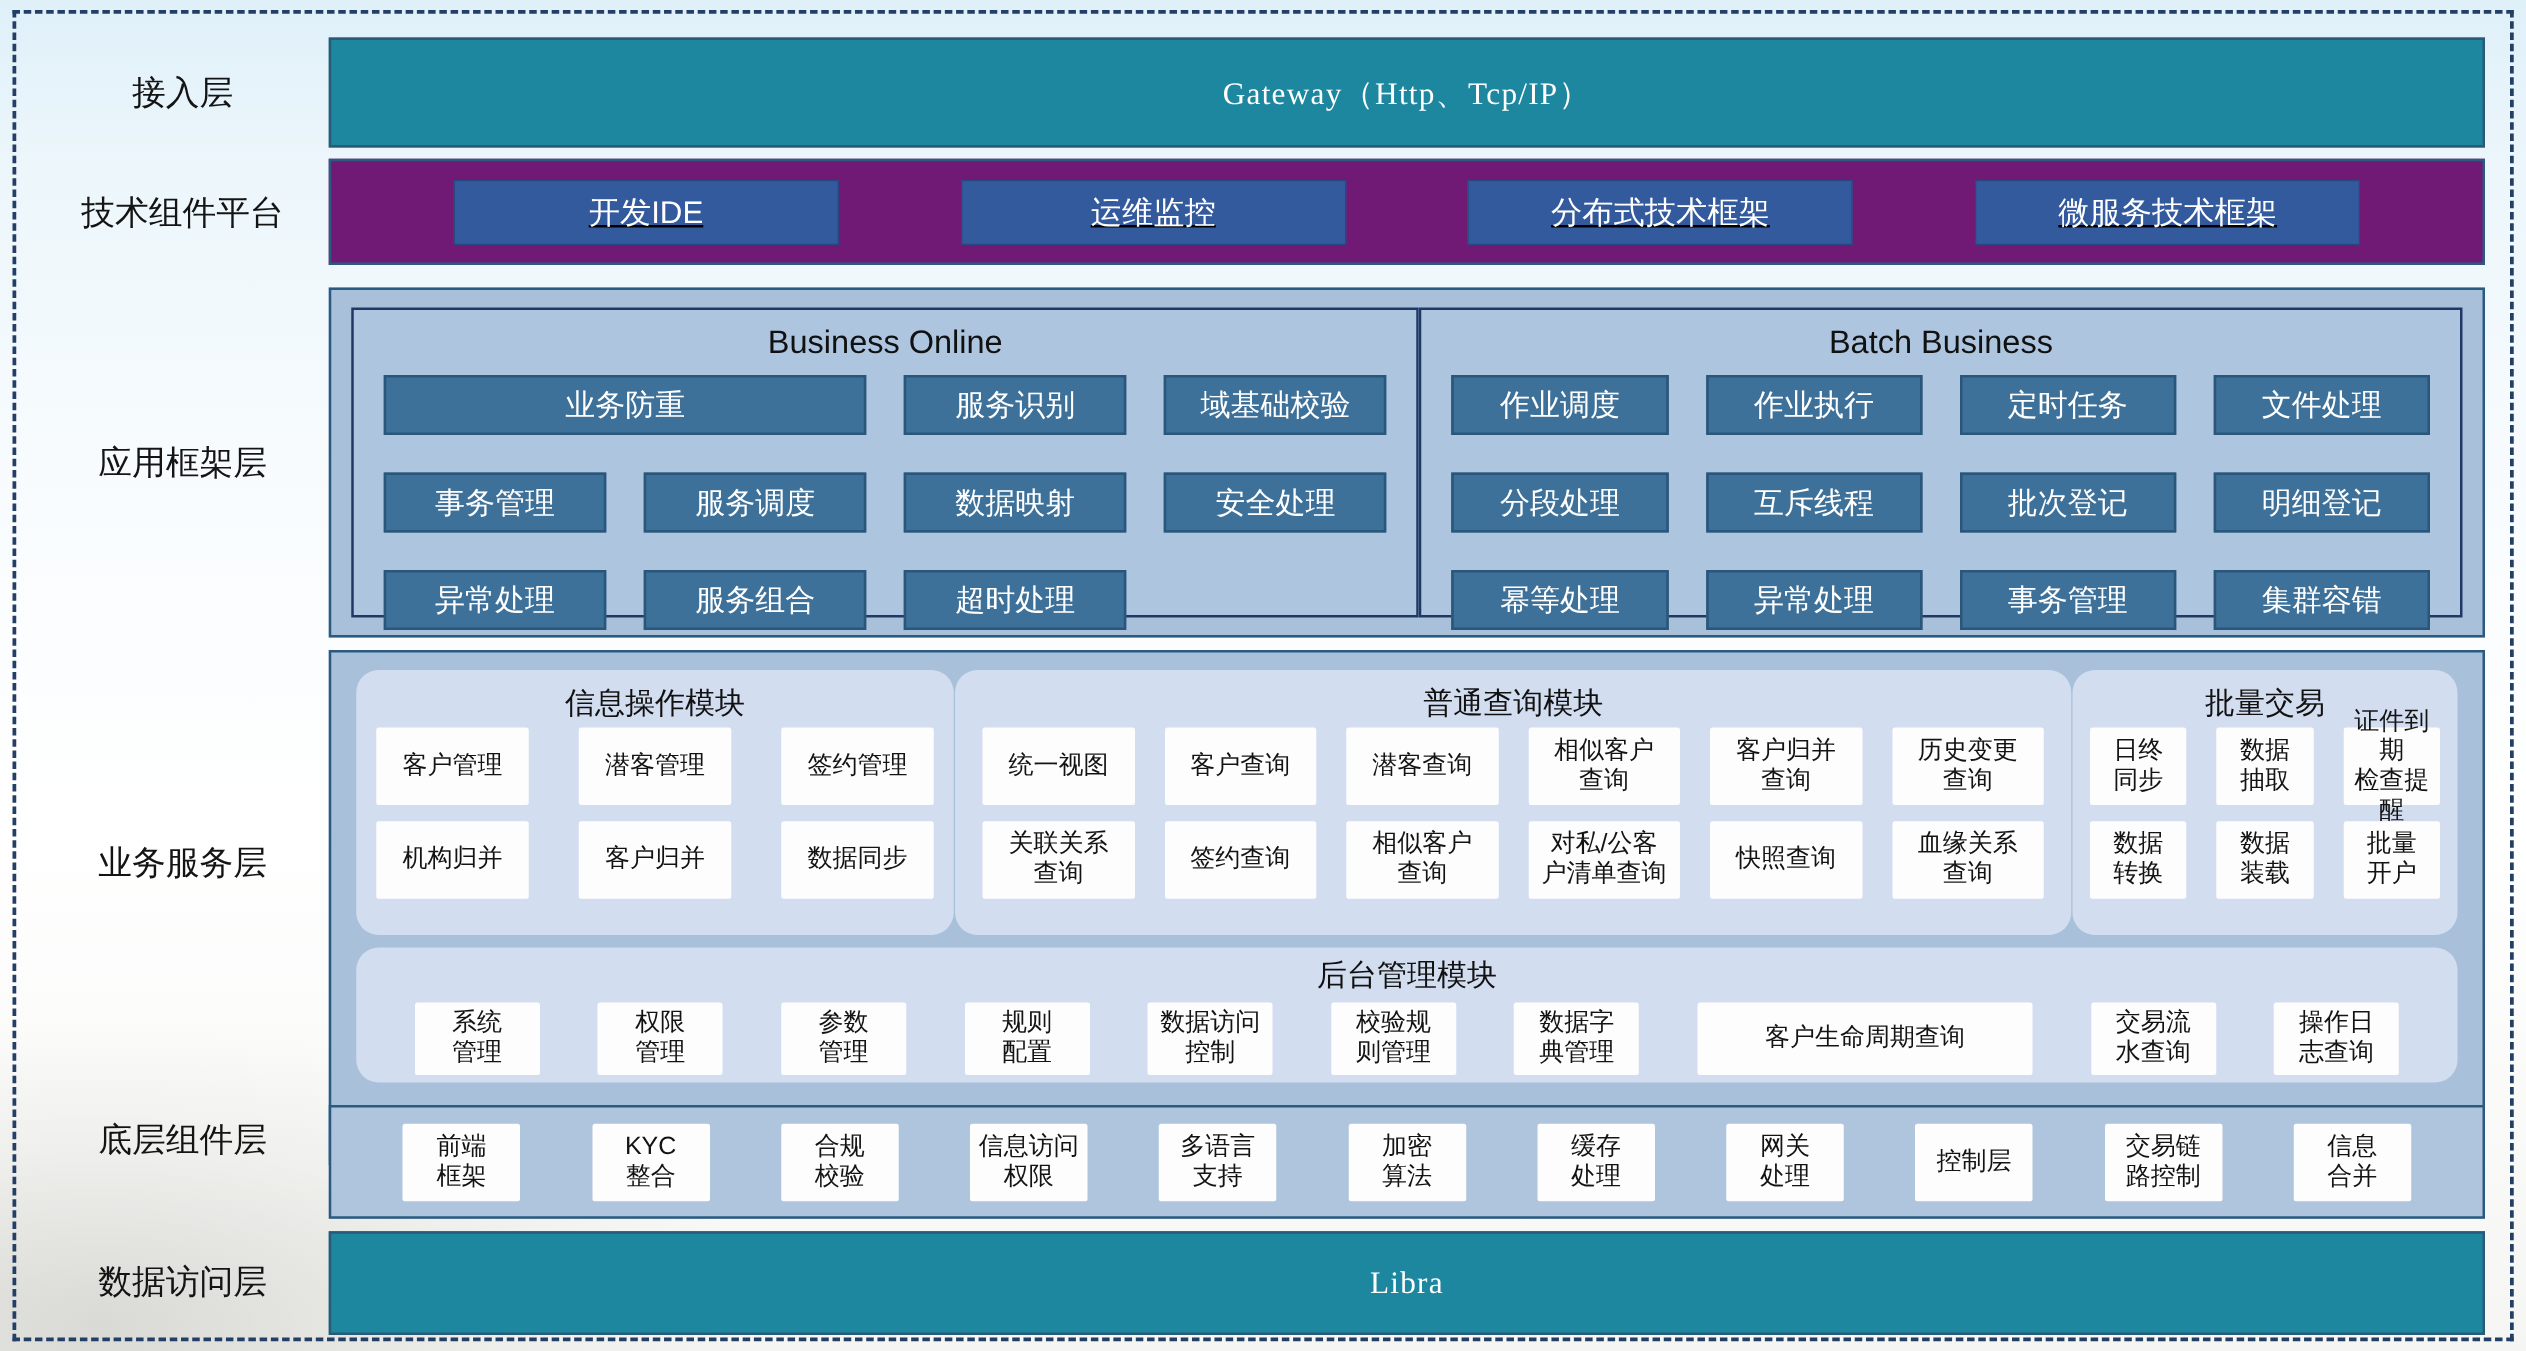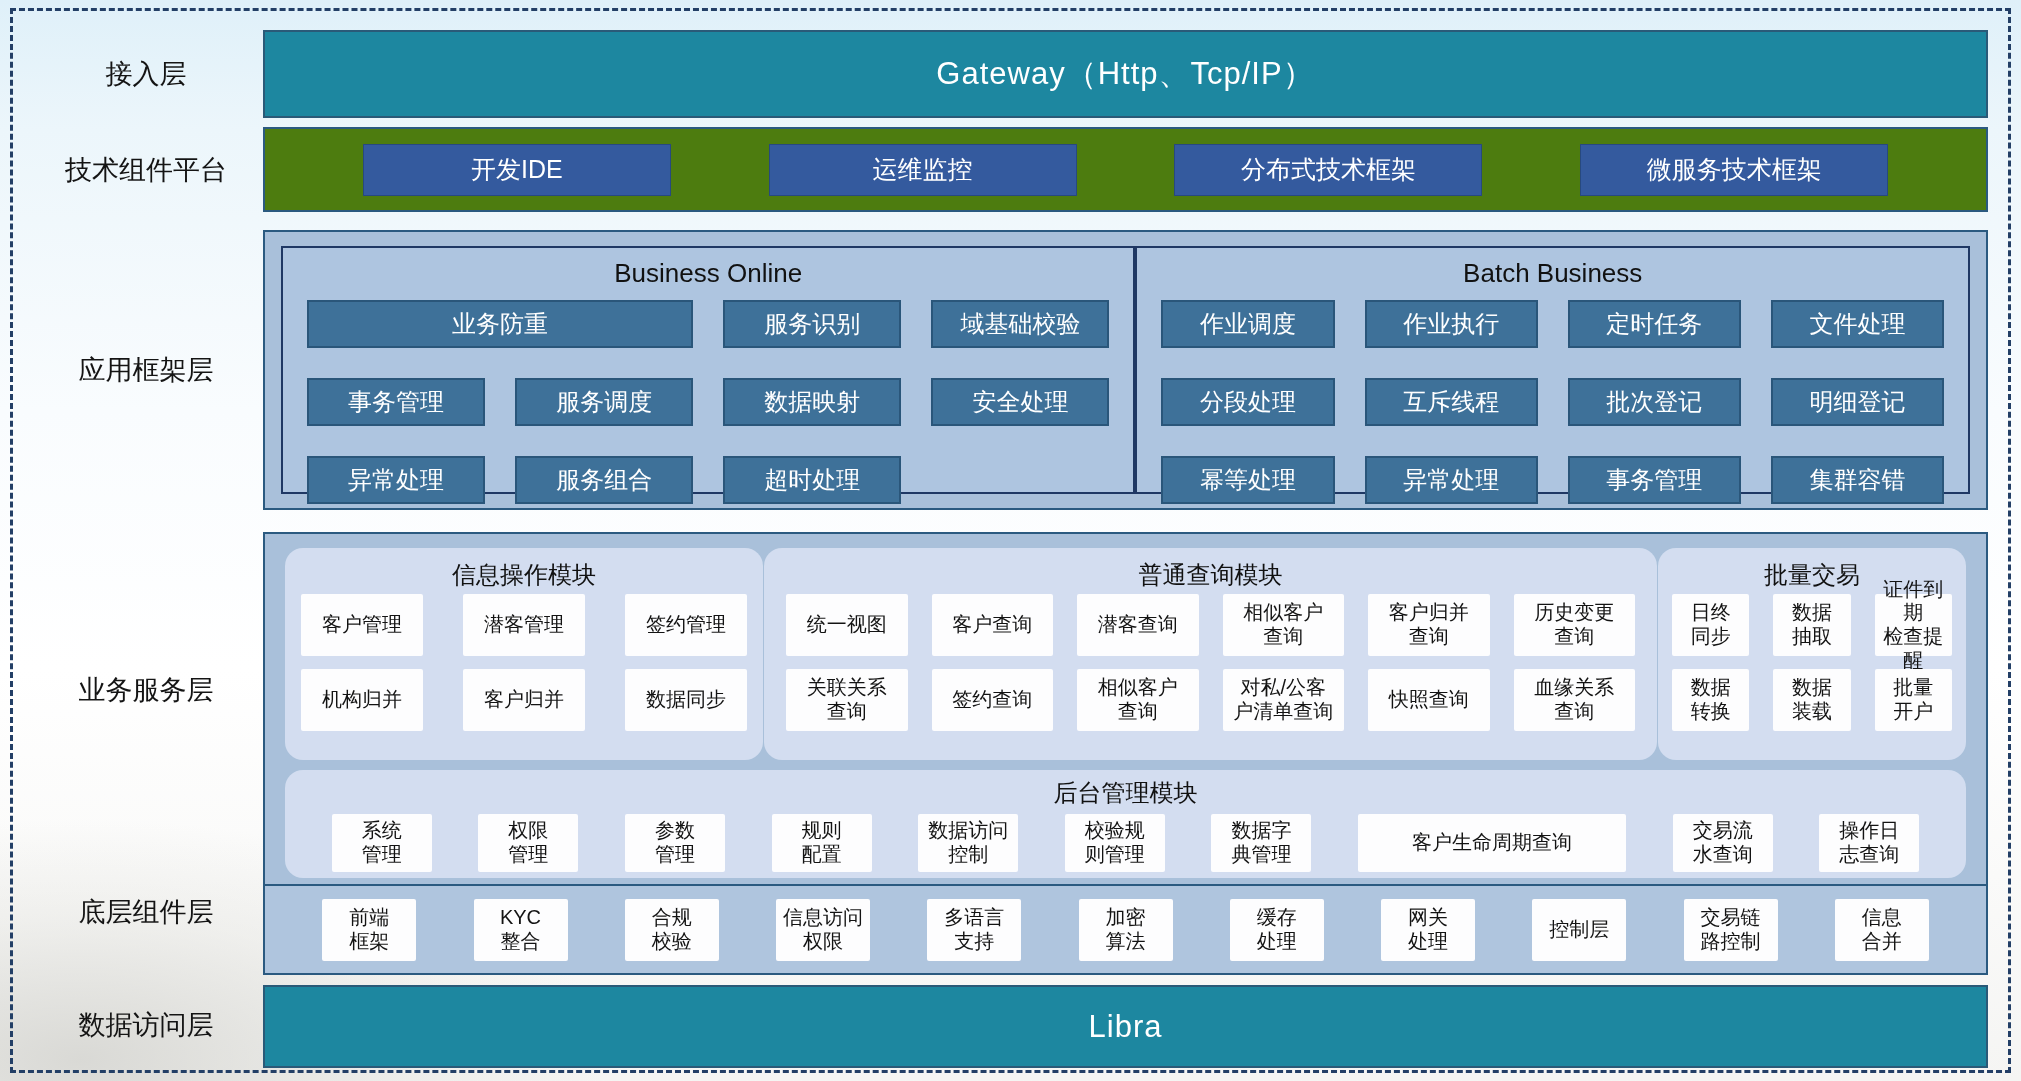--- a/index.html
+++ b/index.html
@@ -18,26 +18,26 @@
     position:absolute; left:36px; width:220px; text-align:center;
     font-size:27px; color:#141414; line-height:34px; white-space:nowrap;
   }
   .row { position:absolute; left:263px; width:1725px; }
 
   
   .teal-bar {
     background:#1d87a0; border:2px solid #2a5a78;
     display:flex; align-items:center; justify-content:center;
   }
-  .teal-bar span { color:#ffffff; font-size:31px; letter-spacing:1px; }
+  .teal-bar span { color:#ffffff; font-size:25px; letter-spacing:1px;font-family:Liberation Serif, serif; }
 
   
   .tech {
-    background:#4d7c0f; border:2px solid #2b5a80;
-    display:flex; align-items:center; justify-content:space-evenly;
+    background:#701a75; border:2px solid #2b5a80;
+    display:flex; align-items:center; justify-content:space-evenly;text-decoration:underline;
   }
   .btn-dark {
     width:308px; height:52px; background:#345a9e; border:1px solid #27497f;
     color:#ffffff; font-size:25px; display:flex; align-items:center; justify-content:center;
   }
 
   
   .appfw {
     background:#a9c0da; border:2px solid #2b5a80;
     display:flex; justify-content:space-between; padding:14px 16px;
@@ -134,21 +134,21 @@
       <div class="btn-steel">批次登记</div>
       <div class="btn-steel">明细登记</div>
       <div class="btn-steel">幂等处理</div>
       <div class="btn-steel">异常处理</div>
       <div class="btn-steel">事务管理</div>
       <div class="btn-steel">集群容错</div>
     </div>
   </div>
 </div>
 
-<div class="row bizsvc" style="top:532px;height:412px">
+<div class="row bizsvc" style="top:520px;height:412px">
   <div class="module-row">
     <div class="module m-info">
       <div class="module-title">信息操作模块</div>
       <div class="m-grid">
         <div class="btn-white">客户管理</div>
         <div class="btn-white">潜客管理</div>
         <div class="btn-white">签约管理</div>
         <div class="btn-white">机构归并</div>
         <div class="btn-white">客户归并</div>
         <div class="btn-white">数据同步</div>

